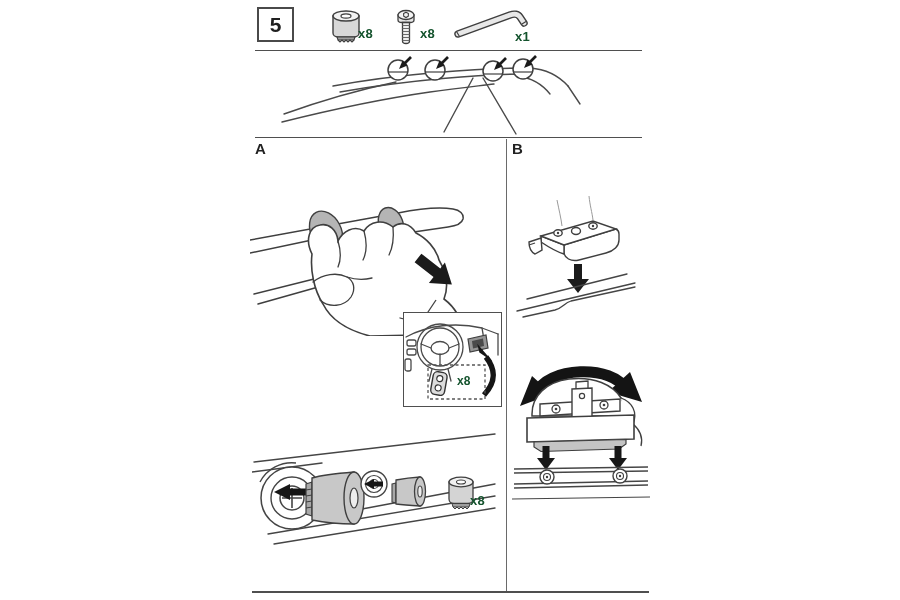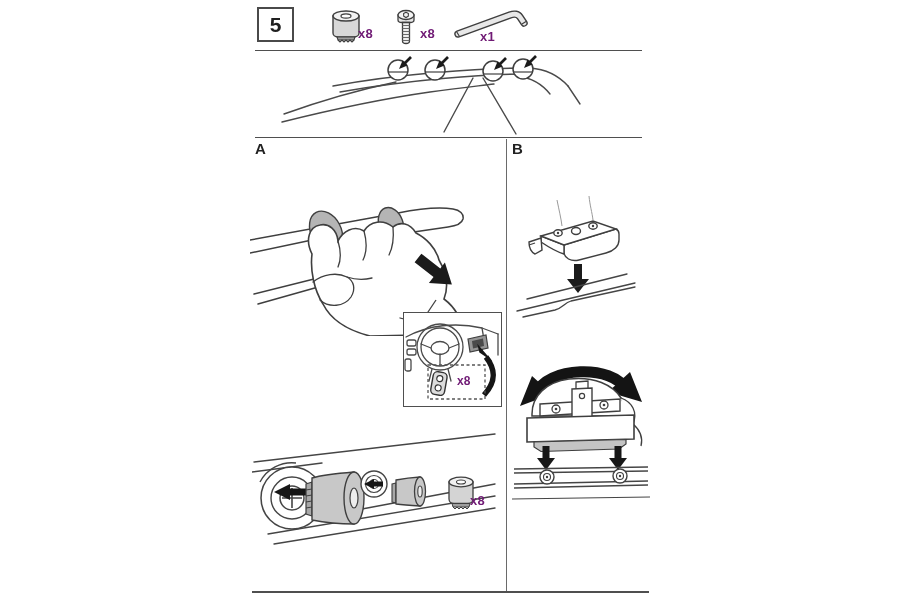--- a/index.html
+++ b/index.html
@@ -2,21 +2,21 @@
 <html><head>
 <meta charset="utf-8">
 <style>
   html,body{margin:0;padding:0;background:#ffffff;}
   .sheet{position:relative;width:900px;height:600px;background:#ffffff;overflow:hidden;
          font-family:"Liberation Sans",sans-serif;color:#2b2b2b;}
   .abs{position:absolute;}
   .step-box{left:257px;top:7px;width:33px;height:31px;border:2px solid #4a4a4a;
             display:flex;align-items:center;justify-content:center;
             font-size:21px;font-weight:700;color:#1f1f1f;background:#fff;}
-  .qty{font-size:13px;font-weight:700;color:#701a75;letter-spacing:.2px;}
+  .qty{font-size:13px;font-weight:700;color:#14532d;letter-spacing:.2px;}
   .sec-label{font-size:15px;font-weight:700;color:#222;}
   .rule{height:0;border-top:1.6px solid #4f4f4f;}
   .rule-top{left:255px;top:50px;width:387px;}
   .rule-mid{left:255px;top:137px;width:387px;}
   .rule-bottom{left:252px;top:591px;width:397px;border-top-width:2px;}
   .vrule{left:506px;top:139px;width:0;height:452px;border-left:1.6px solid #6a6a6a;}
   .inset{left:403px;top:312px;width:99px;height:95px;border:1.5px solid #4f4f4f;background:#fff;box-sizing:border-box;}
   .inset .qty{position:absolute;left:53px;top:61px;font-size:12px;}
   svg{display:block;}
 </style>
@@ -45,21 +45,21 @@
     <path d="M8.5,15.5 L8.5,34 C8.5,35.5 10,36.5 12,36.5 C14,36.5 15.5,35.5 15.5,34 L15.5,15.5 Z" fill="#efefef" stroke="#3f3f3f" stroke-width="1.3"></path>
     <path d="M8.5,18.5 h7 M8.5,21.5 h7 M8.5,24.5 h7 M8.5,27.5 h7 M8.5,30.5 h7 M8.5,33.5 h7" stroke="#6b6b6b" stroke-width="1"></path>
   </svg>
   <span class="abs qty" style="left:420px;top:26px">x8</span>
 
   <svg class="abs" style="left:452px;top:8px" width="80" height="34" viewBox="0 0 80 34">
     <path d="M6,26 L58,7 C62,5.5 66,6 68,9 L72,15" fill="none" stroke="#3f3f3f" stroke-width="7.5" stroke-linecap="round"></path>
     <path d="M6,26 L58,7 C62,5.5 66,6 68,9 L72,15" fill="none" stroke="#e8e8e8" stroke-width="4.6" stroke-linecap="round"></path>
     <path d="M4.5,23.5 l3,5 M70,16 l4,-2.5" stroke="#3f3f3f" stroke-width="1.2"></path>
   </svg>
-  <span class="abs qty" style="left:480px;top:29px">x1</span>
+  <span class="abs qty" style="left:515px;top:29px">x1</span>
 
   <div class="abs rule rule-top"></div>
 
   <svg class="abs" style="left:278px;top:52px" width="364" height="84" viewBox="0 0 364 84">
     <g fill="none" stroke="#4a4a4a" stroke-width="1.4" stroke-linecap="round">
       <path d="M6,62 C45,48 80,38 118,30"></path>
       <path d="M55,34 C120,22 200,16 252,16 C266,17 280,23 290,34"></path>
       <path d="M62,40 C130,28 205,22 250,22"></path>
       <path d="M4,70 C60,56 110,46 152,40 C180,36 200,34 216,32"></path>
       <path d="M195,26 L166,80"></path>

